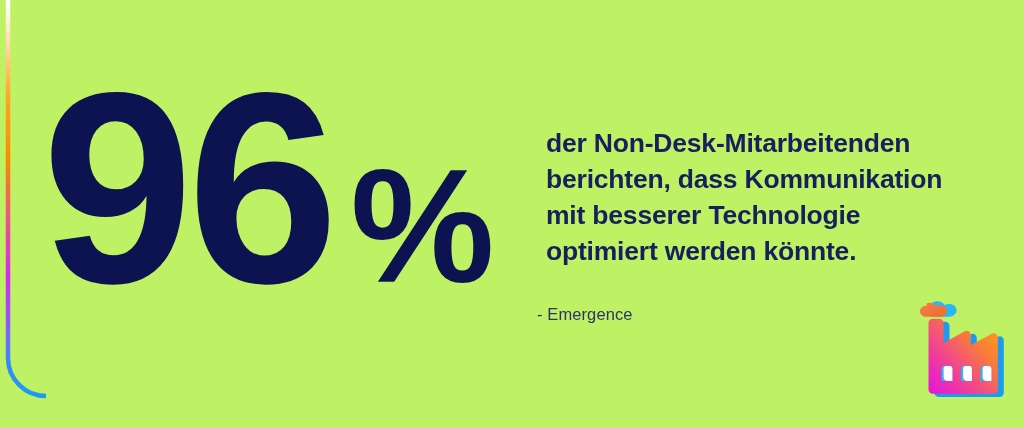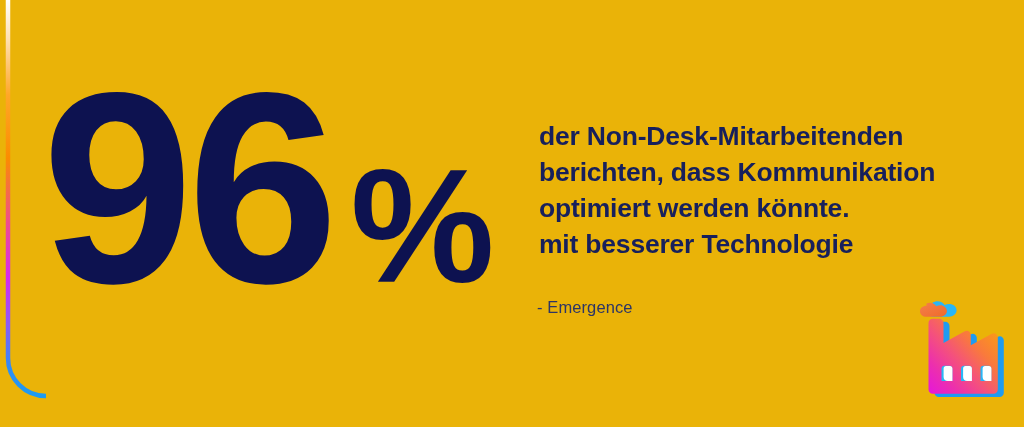--- a/index.html
+++ b/index.html
@@ -7,21 +7,21 @@
     padding: 0;
     background: #ffffff;
   }
   body {
     font-family: "Liberation Sans", sans-serif;
   }
   #canvas {
     position: relative;
     width: 1024px;
     height: 427px;
-    background: #eab308;
+    background: #bef264;
     overflow: hidden;
   }
 
   
   .frame-wrap {
     position: absolute;
     left: 0;
     top: 0;
     width: 1024px;
     height: 427px;
@@ -58,21 +58,21 @@
     position: absolute;
     left: 537px;
     top: 116px;
     width: 430px;
   }
   .quote-text {
     font-size: 26.5px;
     line-height: 36px;
     font-weight: 700;
     color: #17205c;
-    margin: 2px;
+    margin: 9px;
     letter-spacing: -0.2px;
   }
   .quote-line {
     display: block;
     white-space: nowrap;
   }
   .quote-source {
     margin-top: 34px;
     font-size: 16.5px;
     line-height: 22px;
@@ -131,22 +131,22 @@
 
   <div class="stat-block">
     <span class="stat-number">96</span>
     <span class="stat-percent">%</span>
   </div>
 
   <div class="quote-block">
     <p class="quote-text">
       <span class="quote-line">der Non-Desk-Mitarbeitenden</span>
       <span class="quote-line">berichten, dass Kommunikation</span>
+      <span class="quote-line">mit besserer Technologie</span>
       <span class="quote-line">optimiert werden könnte.</span>
-      <span class="quote-line">mit besserer Technologie</span>
     </p>
     <div class="quote-source">-  Emergence</div>
   </div>
 
   <div class="factory-icon">
     <svg width="104" height="118" viewBox="0 0 104 118" fill="none" xmlns="http://www.w3.org/2000/svg">
       <defs>
         <linearGradient id="factoryGrad" x1="0.05" y1="1" x2="0.95" y2="0.12">
           <stop offset="0.00" stop-color="#e619d6"></stop>
           <stop offset="0.22" stop-color="#ec2fae"></stop>

